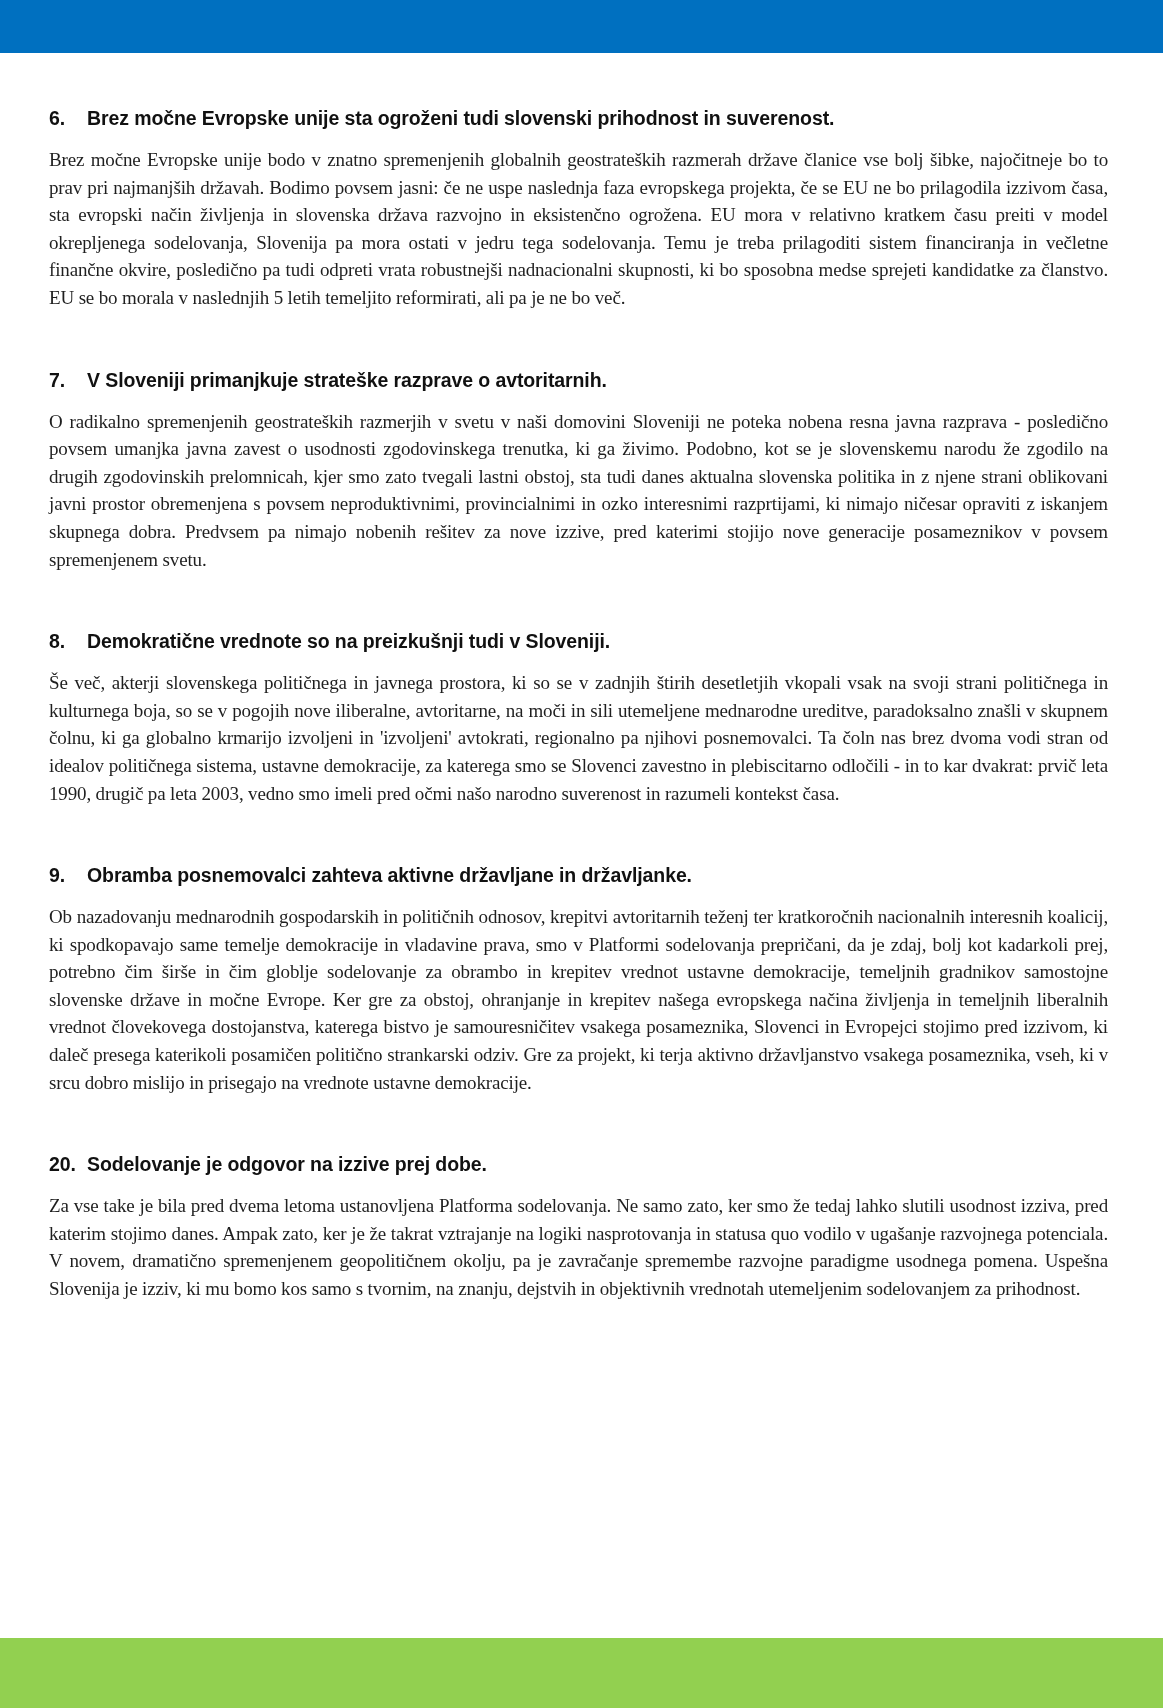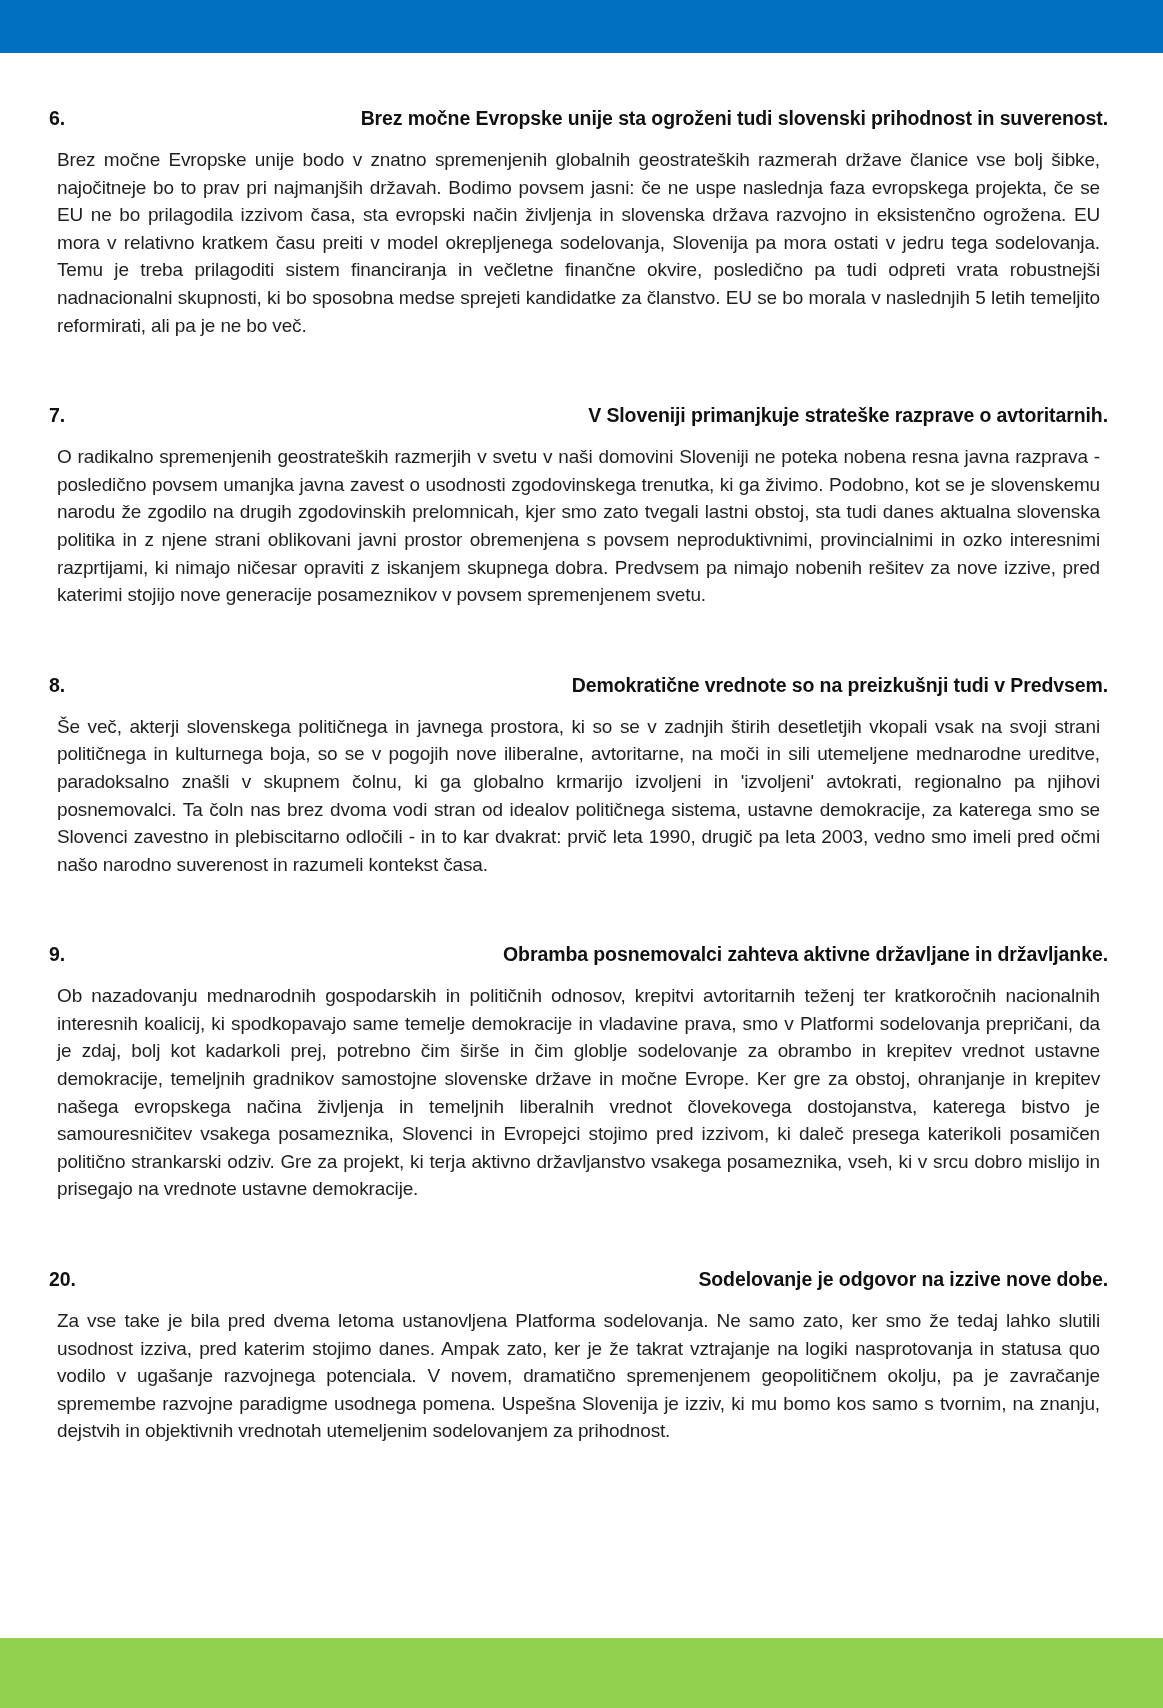--- a/index.html
+++ b/index.html
@@ -47,29 +47,29 @@
       color: #111111;
       letter-spacing: -0.1px;
     }
     .section-number {
       display: inline-block;
       width: 38px;
       flex: 0 0 38px;
     }
     .section-title {
       flex: 1 1 auto;
-      text-align: right;
     }
     .section-body {
-      margin: 8px;
+      margin: 0;
       font-size: 19px;
       line-height: 27.6px;
       text-align: justify;
       color: #1f1f1f;
       letter-spacing: -0.15px;
+      font-family: Liberation Serif, serif;
     }
     .gap {
       height: 54px;
     }
   </style>
 </head>
 <body>
 
 <div class="top-band" style="background: rgb(0, 112, 192);"></div>
 
@@ -91,40 +91,40 @@
       <span class="section-title">V Sloveniji primanjkuje strateške razprave o avtoritarnih.</span>
     </h2>
     <p class="section-body">O radikalno spremenjenih geostrateških razmerjih v svetu v naši domovini Sloveniji ne poteka nobena resna javna razprava - posledično povsem umanjka javna zavest o usodnosti zgodovinskega trenutka, ki ga živimo. Podobno, kot se je slovenskemu narodu že zgodilo na drugih zgodovinskih prelomnicah, kjer smo zato tvegali lastni obstoj, sta tudi danes aktualna slovenska politika in z njene strani oblikovani javni prostor obremenjena s povsem neproduktivnimi, provincialnimi in ozko interesnimi razprtijami, ki nimajo ničesar opraviti z iskanjem skupnega dobra. Predvsem pa nimajo nobenih rešitev za nove izzive, pred katerimi stojijo nove generacije posameznikov v povsem spremenjenem svetu.</p>
   </section>
 
   <div class="gap"></div>
 
   <section class="section">
     <h2 class="section-heading">
       <span class="section-number">8.</span>
-      <span class="section-title">Demokratične vrednote so na preizkušnji tudi v Predvsem.</span>
+      <span class="section-title">Demokratične vrednote so na preizkušnji tudi v Sloveniji.</span>
     </h2>
     <p class="section-body">Še več, akterji slovenskega političnega in javnega prostora, ki so se v zadnjih štirih desetletjih vkopali vsak na svoji strani političnega in kulturnega boja, so se v pogojih nove iliberalne, avtoritarne, na moči in sili utemeljene mednarodne ureditve, paradoksalno znašli v skupnem čolnu, ki ga globalno krmarijo izvoljeni in 'izvoljeni' avtokrati, regionalno pa njihovi posnemovalci. Ta čoln nas brez dvoma vodi stran od idealov političnega sistema, ustavne demokracije, za katerega smo se Slovenci zavestno in plebiscitarno odločili - in to kar dvakrat: prvič leta 1990, drugič pa leta 2003, vedno smo imeli pred očmi našo narodno suverenost in razumeli kontekst časa.</p>
   </section>
 
   <div class="gap"></div>
 
   <section class="section">
     <h2 class="section-heading">
       <span class="section-number">9.</span>
       <span class="section-title">Obramba posnemovalci zahteva aktivne državljane in državljanke.</span>
     </h2>
     <p class="section-body">Ob nazadovanju mednarodnih gospodarskih in političnih odnosov, krepitvi avtoritarnih teženj ter kratkoročnih nacionalnih interesnih koalicij, ki spodkopavajo same temelje demokracije in vladavine prava, smo v Platformi sodelovanja prepričani, da je zdaj, bolj kot kadarkoli prej, potrebno čim širše in čim globlje sodelovanje za obrambo in krepitev vrednot ustavne demokracije, temeljnih gradnikov samostojne slovenske države in močne Evrope. Ker gre za obstoj, ohranjanje in krepitev našega evropskega načina življenja in temeljnih liberalnih vrednot človekovega dostojanstva, katerega bistvo je samouresničitev vsakega posameznika, Slovenci in Evropejci stojimo pred izzivom, ki daleč presega katerikoli posamičen politično strankarski odziv. Gre za projekt, ki terja aktivno državljanstvo vsakega posameznika, vseh, ki v srcu dobro mislijo in prisegajo na vrednote ustavne demokracije.</p>
   </section>
 
   <div class="gap"></div>
 
   <section class="section">
     <h2 class="section-heading">
       <span class="section-number">20.</span>
-      <span class="section-title">Sodelovanje je odgovor na izzive nove dobe.</span>
+      <span class="section-title">Sodelovanje je odgovor na izzive prej dobe.</span>
     </h2>
     <p class="section-body">Za vse take je bila pred dvema letoma ustanovljena Platforma sodelovanja. Ne samo zato, ker smo že tedaj lahko slutili usodnost izziva, pred katerim stojimo danes. Ampak zato, ker je že takrat vztrajanje na logiki nasprotovanja in statusa quo vodilo v ugašanje razvojnega potenciala. V novem, dramatično spremenjenem geopolitičnem okolju, pa je zavračanje spremembe razvojne paradigme usodnega pomena. Uspešna Slovenija je izziv, ki mu bomo kos samo s tvornim, na znanju, dejstvih in objektivnih vrednotah utemeljenim sodelovanjem za prihodnost.</p>
   </section>
 
 </div>
 
 <div class="bottom-band" style="background: rgb(146, 208, 80);"></div>
 
 </body></html>

